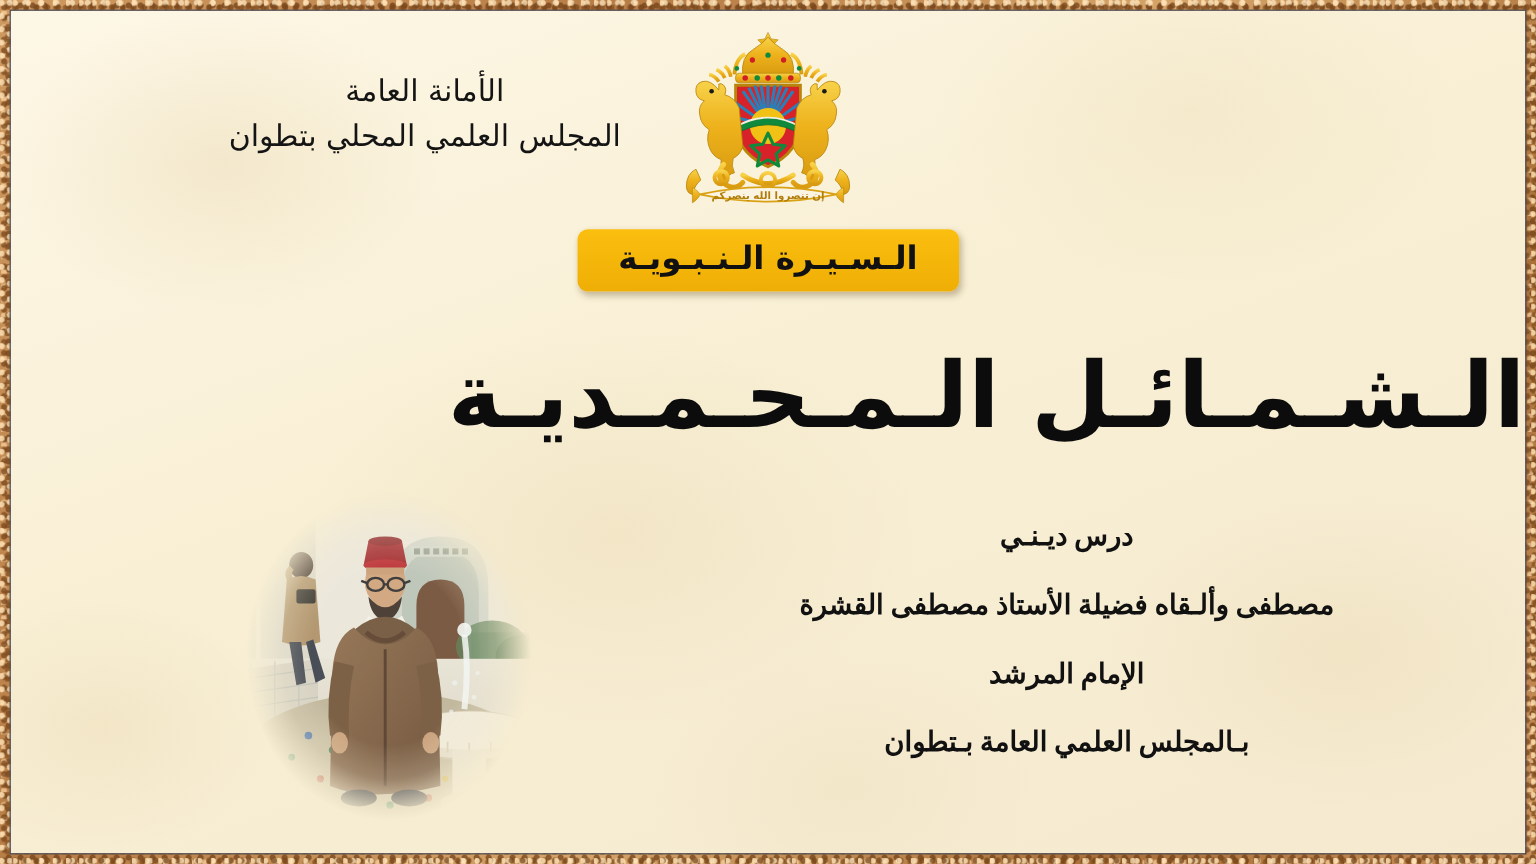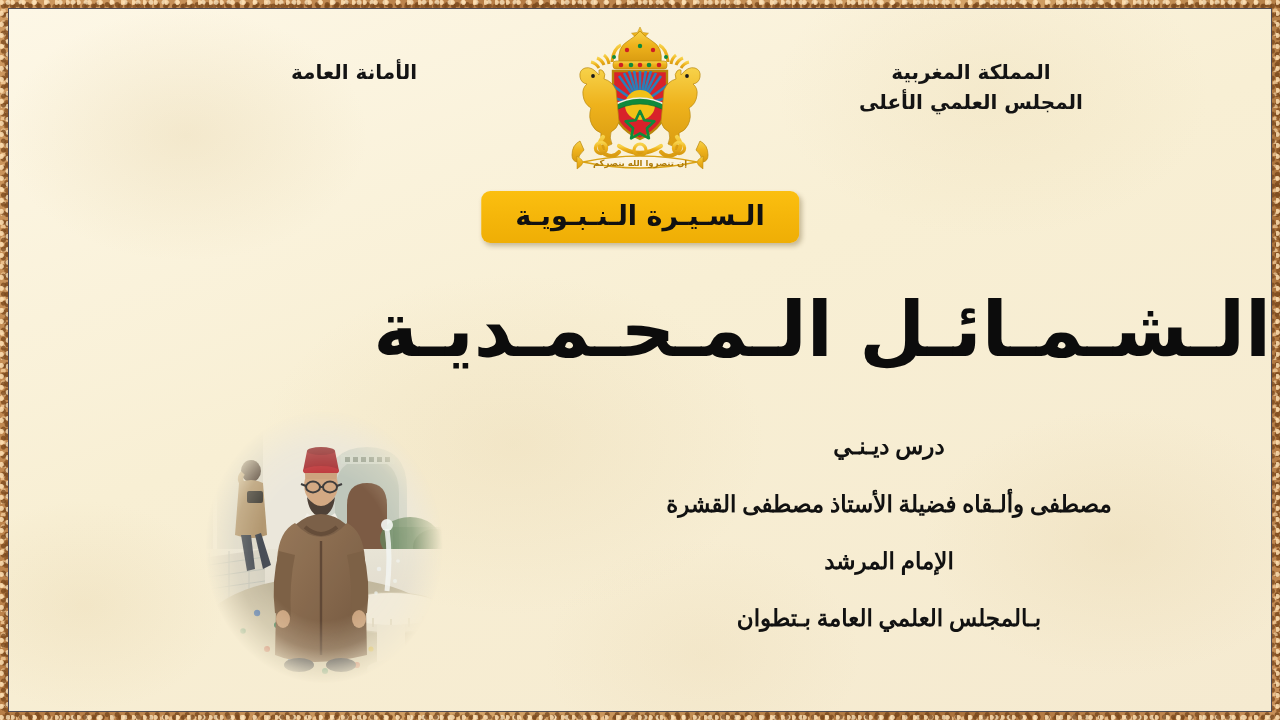--- a/index.html
+++ b/index.html
@@ -65,22 +65,22 @@
   }
 
   .header-block {
     position: absolute;
     top: 6px;
     text-align: center;
     color: #141414;
     line-height: 1.52;
   }
   .header-block .hdr-line {
-    font-size: 20px;
-    font-weight: bold;
+    font-size: 25px;
+    font-weight: normal;
     letter-spacing: .2px;
     white-space: nowrap;
   }
   #header-right { right: 160px; width: 280px; }
   #header-left  { left: 165px;  width: 360px; }
 
   
   #coat-of-arms {
     position: absolute;
     top: -32px;
@@ -155,27 +155,24 @@
 </head>
 <body>
 
 <div id="slide-frame">
   <div id="slide-keyline"></div>
 
   <div id="slide-canvas">
 
     <div id="header-band">
 
-      <div id="header-right" class="header-block">
-        <div class="hdr-line">المملكة المغربية</div>
-        <div class="hdr-line">المجلس العلمي الأعلى</div>
-      </div>
 
       <div id="header-left" class="header-block">
         <div class="hdr-line">الأمانة العامة</div>
+        <div class="hdr-line">المجلس العلمي المحلي بتطوان</div>
       </div>
 
       <div id="coat-of-arms">
         <svg viewBox="0 0 170 162" width="170" height="162" xmlns="http://www.w3.org/2000/svg">
           <defs>
             <linearGradient id="goldg" x1="0" y1="0" x2="0" y2="1">
               <stop offset="0%" stop-color="#f7d24a"></stop>
               <stop offset="45%" stop-color="#eeb21c"></stop>
               <stop offset="100%" stop-color="#d89a10"></stop>
             </linearGradient>

